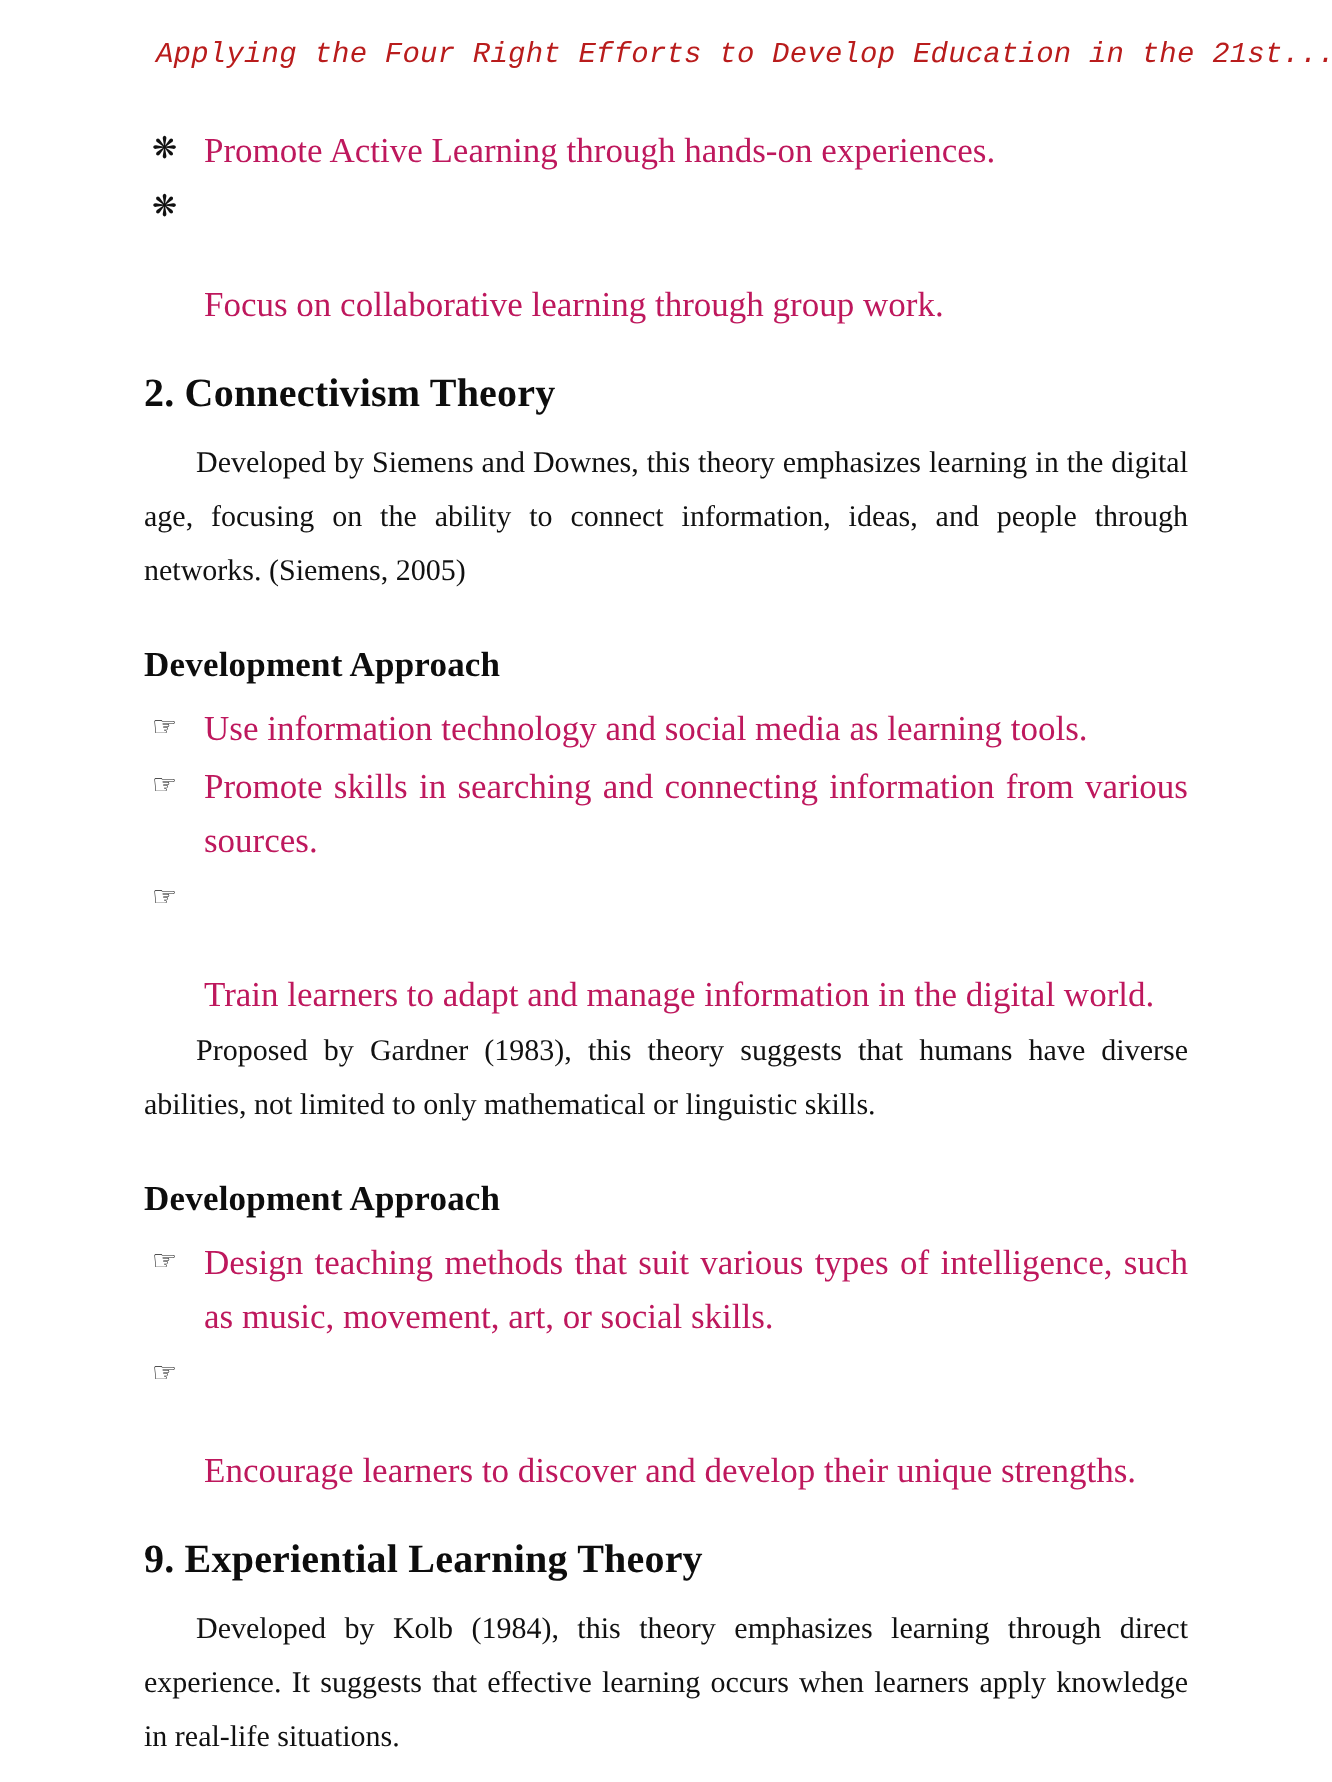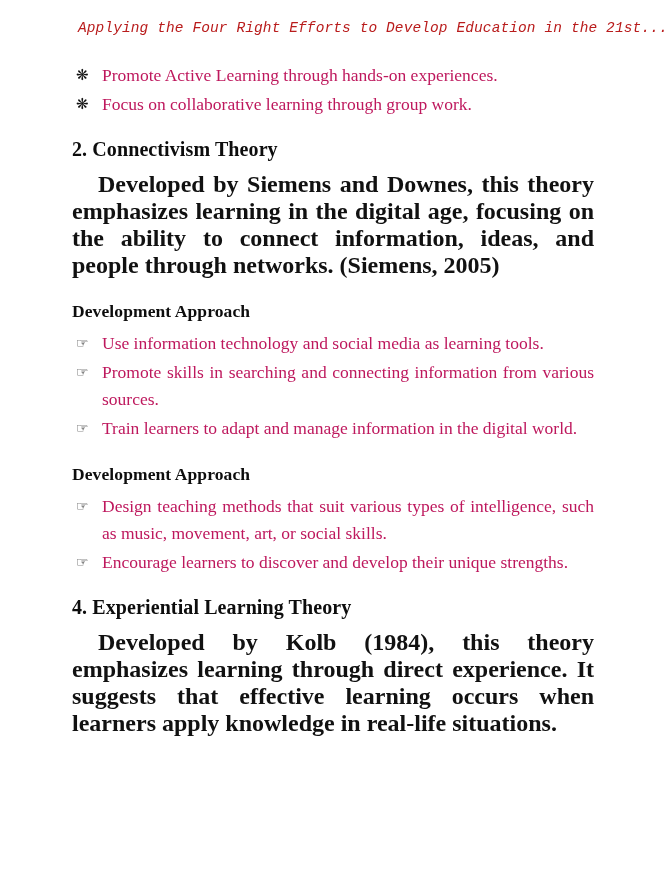--- a/index.html
+++ b/index.html
@@ -69,47 +69,47 @@
   .bullet-list li .txt {
     flex: 1 1 auto;
     font-size: 17.5px;
     line-height: 27px;
     text-align: justify;
     text-justify: inter-word;
     color: #be185d;
   }
   .bullet-list li .txt.lastline-noj {
     text-align-last: left;
+    margin-top: 48px;
   }
   h2.section-heading {
     font-family: "Liberation Serif", serif;
     font-size: 20px;
     font-weight: 700;
     margin: 20px 0 10px 0;
     color: #0d0d0d;
     letter-spacing: 0.1px;
   }
   h3.sub-heading {
     font-family: "Liberation Serif", serif;
     font-size: 17.5px;
     font-weight: 700;
     margin: 22px 0 8px 0;
     color: #0d0d0d;
     letter-spacing: 0.1px;
   }
   p.body-para {
-    font-size: 24px;
+    font-size: 15px;
     line-height: 27px;
     margin: 0 0 4px 0;
     text-indent: 26px;
     text-align: justify;
     text-justify: inter-word;
     text-align-last: left;
     color: #111111;
-    font-weight: bold;
   }
   .block {
     margin-bottom: 2px;
   }
   .list-gap {
     margin-top: 6px;
   }
 </style>
 </head>
 <body>
@@ -146,31 +146,32 @@
         <span class="txt">Promote skills in searching and connecting information from various sources.</span>
       </li>
       <li>
         <span class="marker hand">☞</span>
         <span class="txt lastline-noj">Train learners to adapt and manage information in the digital world.</span>
       </li>
     </ul>
   </div>
 
   <div class="block">
+    <p class="body-para">Proposed by Gardner (1983), this theory suggests that humans have diverse abilities, not limited to only mathematical or linguistic skills.</p>
     <h3 class="sub-heading">Development Approach</h3>
     <ul class="bullet-list list-gap">
       <li>
         <span class="marker hand">☞</span>
         <span class="txt">Design teaching methods that suit various types of intelligence, such as music, movement, art, or social skills.</span>
       </li>
       <li>
         <span class="marker hand">☞</span>
         <span class="txt lastline-noj">Encourage learners to discover and develop their unique strengths.</span>
       </li>
     </ul>
   </div>
 
   <div class="block">
-    <h2 class="section-heading">4. Experiential Learning Theory</h2>
+    <h2 class="section-heading">9. Experiential Learning Theory</h2>
     <p class="body-para">Developed by Kolb (1984), this theory emphasizes learning through direct experience. It suggests that effective learning occurs when learners apply knowledge in real-life situations.</p>
   </div>
 
 </div>
 
 </body></html>

